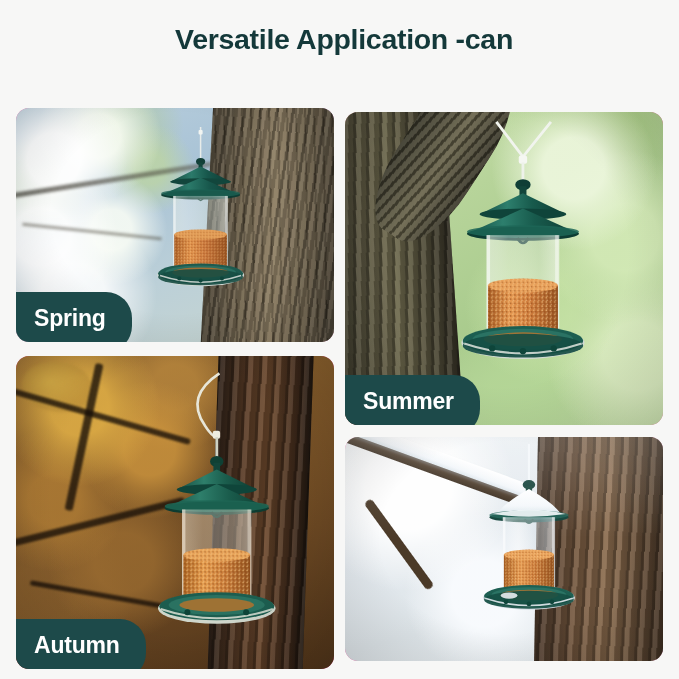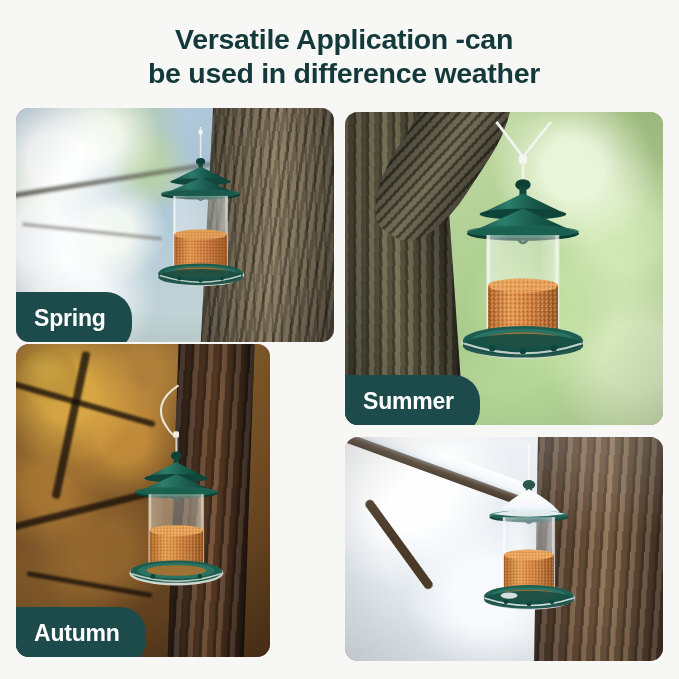--- a/index.html
+++ b/index.html
@@ -37,21 +37,21 @@
     overflow: hidden;
     background: #ec4899;
   }
   .panel .photo {
     position: absolute;
     inset: 0;
   }
 
   #panel-spring { left: 16px;  top: 108px; width: 318px; height: 234px; }
   #panel-summer { left: 345px; top: 112px; width: 318px; height: 313px; }
-  #panel-autumn { left: 16px;  top: 344px; width: 254px; height: 313px; }
+  #panel-autumn { left: 16px;  top: 356px; width: 318px; height: 313px; }
   #panel-winter { left: 345px; top: 437px; width: 318px; height: 224px; }
 
   
   .badge {
     position: absolute;
     left: -14px;
     bottom: -10px;
     height: 52px;
     padding: 0 26px 8px 32px;
     display: flex;
@@ -221,21 +221,20 @@
     position: absolute; inset: 0;
     background: radial-gradient(ellipse at 50% 45%, rgba(0,0,0,0) 55%, rgba(0,0,0,.14) 100%);
     pointer-events: none;
   }
 </style>
 </head>
 <body>
 
 <div class="headline">
   <span class="line">Versatile Application -can</span>
-  <span class="line">be used in difference weather</span>
 </div>
 
 <div class="panel" id="panel-spring">
   <div class="photo scene bg-spring">
     <div class="spring-branch"></div>
     <div class="spring-branch2"></div>
     <div class="trunk trunk-spring"></div>
     <div class="feeder" id="feeder-spring">
       <svg viewBox="0 0 200 360" preserveAspectRatio="xMidYMid meet">
         <defs>

